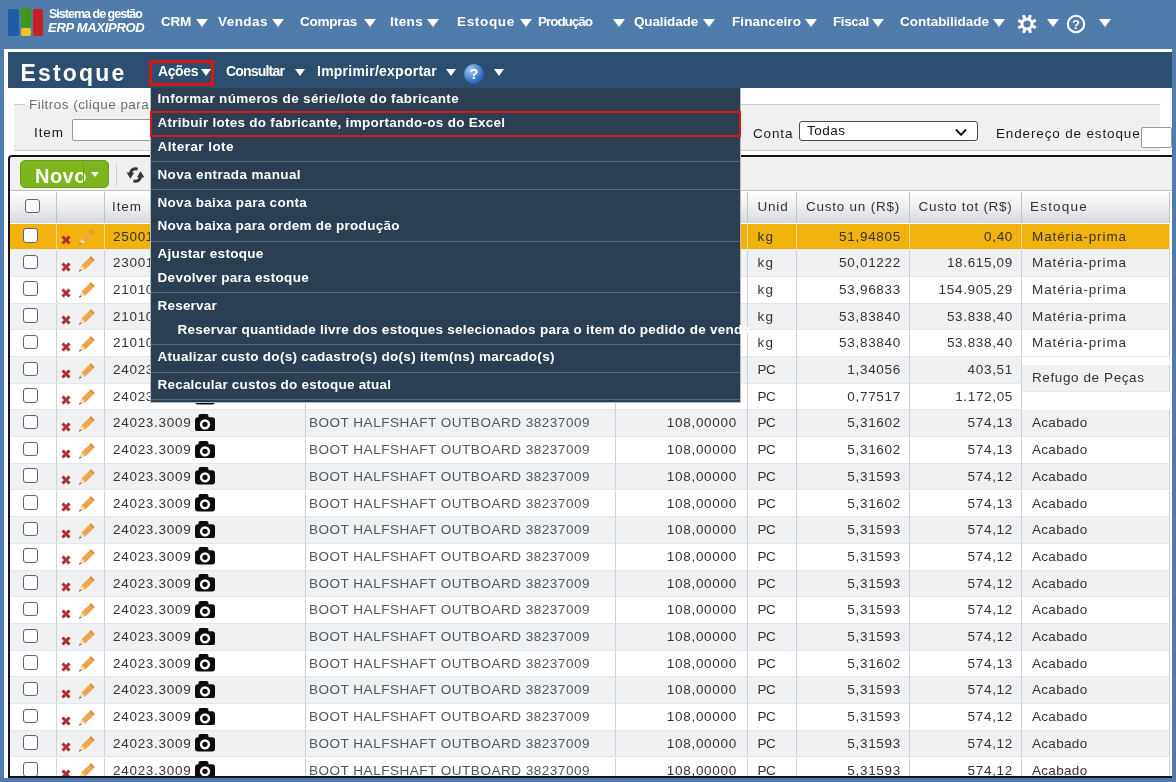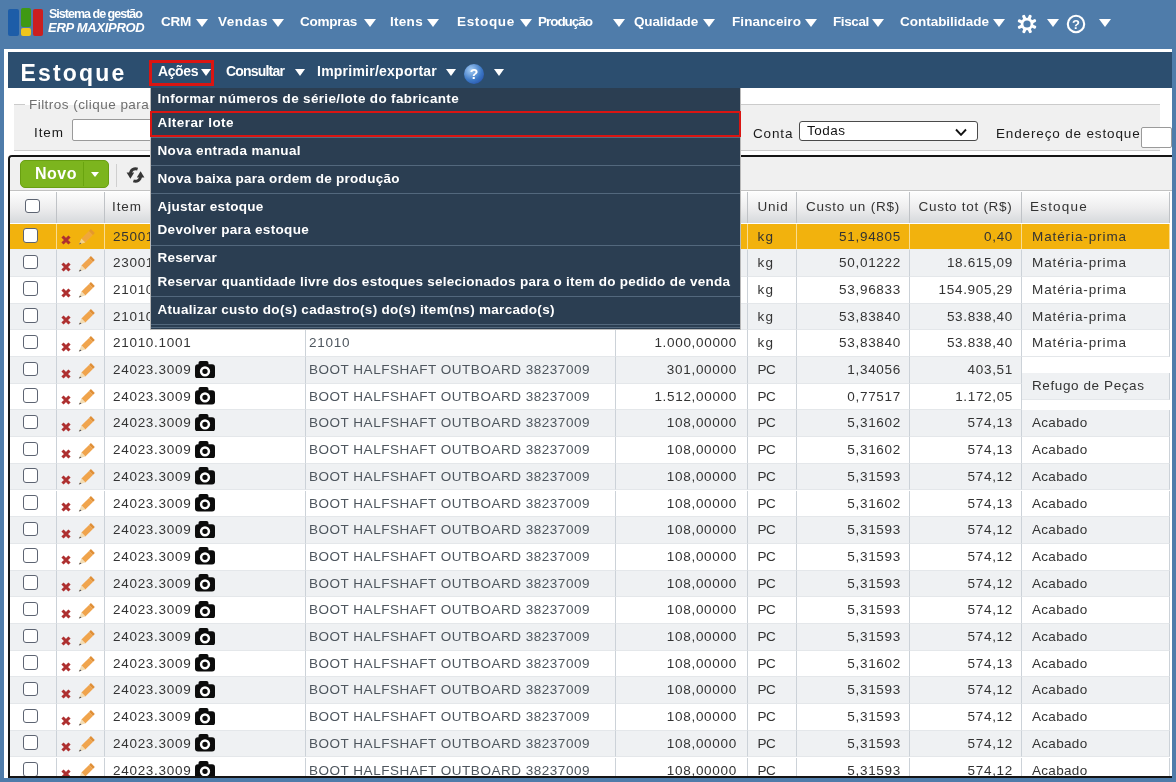--- a/index.html
+++ b/index.html
@@ -91,21 +91,21 @@
 <div class="finput" style="left:72px;top:118.5px;width:274px;height:22.5px;"></div>
 <div class="flab" style="left:753px;top:125.5px;letter-spacing:0.84px;">Conta</div>
 <div class="abs" style="left:799px;top:120.5px;width:179px;height:20.5px;background:#fff;border:1px solid #4a4a4a;border-radius:3px;color:#111;font-size:13.5px;line-height:18px;padding-left:7px;letter-spacing:0.49px;">Todas<svg style="position:absolute;right:10px;top:6px;" width="12" height="8" viewBox="0 0 12 8">
 <polyline points="1,1.5 6,6.8 11,1.5" fill="none" stroke="#111" stroke-width="1.9"></polyline>
     </svg></div>
 <div class="flab" style="left:996px;top:125.5px;letter-spacing:0.85px;">Endereço de estoque</div>
 <div class="finput" style="left:1141px;top:127px;width:31px;height:21px;"></div>
 <div class="abs" style="left:7.7px;top:155px;width:1164.5px;height:623.3px;background:#fff;border:2px solid #151515;border-right:none;border-radius:4px 0 0 0;overflow:hidden;">
 <div class="abs" style="left:0;top:0;width:1162px;height:33.5px;background:#f0f0f0;border-bottom:1px solid #c2c2c2;">
 <div class="abs" style="left:10.3px;top:3px;width:89px;height:27.5px;background:#7cb51e;border:1px solid #699f12;border-radius:5px;color:#fff;">
-<span class="abs" style="left:14px;top:4px;font-size:16px;font-weight:bold;letter-spacing:0.49px;">Novo</span>
+<span class="abs" style="left:14px;top:4px;font-size:20px;font-weight:bold;letter-spacing:0.49px;">Novo</span>
 <span class="abs" style="left:62.5px;top:1px;width:1px;height:23.5px;border-left:1px solid #69a40f;"></span>
 <span class="abs" style="left:70px;top:10.5px;width:0;height:0;border-left:4.5px solid transparent;border-right:4.5px solid transparent;border-top:5.5px solid #fff;"></span>
       </div>
 <div class="abs" style="left:106.8px;top:6.5px;width:1px;height:23.5px;background:#cfcfcf;"></div>
 <svg class="abs" style="left:116.3px;top:9.5px;" width="19" height="16" viewBox="0 0 19 16">
 <path d="M4.4 7.2 C4.4 2.8 8.2 0.9 11.6 2.1" fill="none" stroke="#363636" stroke-width="2.9"></path>
 <polygon points="0.6,5.6 8.2,5.6 4.4,11.8" fill="#363636"></polygon>
 <path d="M14.6 8.8 C14.6 13.2 10.8 15.1 7.4 13.9" fill="none" stroke="#363636" stroke-width="2.9"></path>
 <polygon points="18.4,10.4 10.8,10.4 14.6,4.2" fill="#363636"></polygon>
       </svg>
@@ -225,21 +225,21 @@
 <div class="cell even " style="left:95.3px;top:200.0px;width:201.0px;"><span style="margin-left:8px;letter-spacing:0.71px;">24023.3009</span><svg width="20" height="17.5" viewBox="0 0 20 17.5" style="vertical-align:-4px;margin-left:4px;">
         <rect x="0" y="3.2" width="20" height="14.3" rx="3" fill="#0c0c0c"></rect>
         <rect x="3.5" y="0" width="10" height="6" rx="2" fill="#0c0c0c"></rect>
         <circle cx="10" cy="10.3" r="3.9" fill="none" stroke="#fff" stroke-width="2.5"></circle>
       </svg></div>
 <div class="cell even " style="left:296.3px;top:200.0px;width:309.99999999999994px;"><span style="margin-left:3px;color:#4e565e;letter-spacing:0.52px;">BOOT HALFSHAFT OUTBOARD 38237009</span></div>
 <div class="cell even num" style="left:606.3px;top:200.0px;width:132.0px;padding-right:10px;letter-spacing:0.71px;">301,00000</div>
 <div class="cell even " style="left:738.3px;top:200.0px;width:49.0px;"><span style="margin-left:9.5px;letter-spacing:-0.49px;">PC</span></div>
 <div class="cell even num" style="left:787.3px;top:200.0px;width:113.0px;padding-right:8px;letter-spacing:0.70px;">1,34056</div>
 <div class="cell even num" style="left:900.3px;top:200.0px;width:112.0px;padding-right:8px;letter-spacing:0.69px;">403,51</div>
-<div class="cell even " style="left:1012.3px;top:216px;width:148.0px;"><span style="margin-left:10px;letter-spacing:0.60px;">Refugo de Peças</span></div>
+<div class="cell even " style="left:1012.3px;top:208px;width:148.0px;"><span style="margin-left:10px;letter-spacing:0.60px;">Refugo de Peças</span></div>
 <div class="cell odd " style="left:0px;top:226.7px;width:46.9px;">
       <div class="cbx" style="margin:4.5px 0 0 13.5px;"></div>
     </div>
 <div class="cell odd " style="left:46.9px;top:226.7px;width:48.4px;"><svg width="10" height="10" viewBox="0 0 10 10" style="margin:8.2px 0 0 4.6px;">
         <path d="M1.5 1.5 L8.5 8.5 M8.5 1.5 L1.5 8.5" stroke="#ae3030" stroke-width="3.1" stroke-linecap="butt"></path>
       </svg><svg width="18.5" height="17" viewBox="0 0 18.5 17" style="margin:4.5px 0 0 6.2px;opacity:1;">
         <polygon points="4.4,10.6 8.3,14.5 15.9,6.9 12.0,3.0" fill="#f0a44c"></polygon>
         <polygon points="12.0,3.0 15.9,6.9 17.8,5.0 13.9,1.1" fill="#e09038"></polygon>
         <polygon points="4.4,10.6 8.3,14.5 1.8,16.4" fill="#f2dcb4"></polygon>
         <polygon points="3.1,14.6 1.8,16.4 4.5,15.8" fill="#4a4a55"></polygon>
@@ -561,28 +561,31 @@
 <div class="cell odd " style="left:738.3px;top:600.5px;width:49.0px;"><span style="margin-left:9.5px;letter-spacing:-0.49px;">PC</span></div>
 <div class="cell odd num" style="left:787.3px;top:600.5px;width:113.0px;padding-right:8px;letter-spacing:0.70px;">5,31593</div>
 <div class="cell odd num" style="left:900.3px;top:600.5px;width:112.0px;padding-right:8px;letter-spacing:0.69px;">574,12</div>
 <div class="cell odd " style="left:1012.3px;top:600.5px;width:148.0px;"><span style="margin-left:10px;letter-spacing:0.31px;">Acabado</span></div>
 </div>
 <div class="abs" style="left:1172px;top:49px;width:4px;height:733px;background:#4f7caa;"></div>
 <div class="abs" style="left:0;top:778.3px;width:1176px;height:3.7px;background:#4f7caa;"></div>
 <div class="abs" style="left:149px;top:59.5px;width:65px;height:26px;border:3px solid #da1512;"></div>
 <div class="abs" id="menu" style="left:150px;top:88.4px;width:591px;background:#2b3e52;border:1px solid #b9b9b9;border-top:none;">
 <div class="mi hot" style="letter-spacing:0.34px;">Informar números de série/lote do fabricante</div>
+<div class="mi" style="letter-spacing:0.27px;">Atribuir lotes do fabricante, importando-os do Excel</div>
 <div class="mi" style="letter-spacing:0.43px;">Alterar lote</div>
 <div class="msep"></div>
 <div class="mi" style="letter-spacing:0.36px;">Nova entrada manual</div>
 <div class="msep"></div>
+<div class="mi" style="letter-spacing:0.30px;">Nova baixa para conta</div>
 <div class="mi" style="letter-spacing:0.27px;">Nova baixa para ordem de produção</div>
 <div class="msep"></div>
 <div class="mi" style="letter-spacing:0.26px;">Ajustar estoque</div>
 <div class="mi" style="letter-spacing:0.32px;">Devolver para estoque</div>
 <div class="msep"></div>
 <div class="mi" style="letter-spacing:0.21px;">Reservar</div>
-<div class="mi" style="letter-spacing:0.26px;">Reservar quantidade livre dos estoques selecionados para o item do pedido de venda</div>
+<div class="mi" style="letter-spacing:0.26px;margin-left:20px;">Reservar quantidade livre dos estoques selecionados para o item do pedido de venda</div>
 <div class="msep"></div>
 <div class="mi" style="letter-spacing:0.30px;">Atualizar custo do(s) cadastro(s) do(s) item(ns) marcado(s)</div>
 <div class="msep"></div>
+<div class="mi" style="letter-spacing:0.21px;">Recalcular custos do estoque atual</div>
 <div class="msep"></div>
 </div>
 <div class="abs" style="left:150px;top:110.6px;width:591px;height:26.6px;border:2.5px solid #da1512;"></div>
 </body></html>

